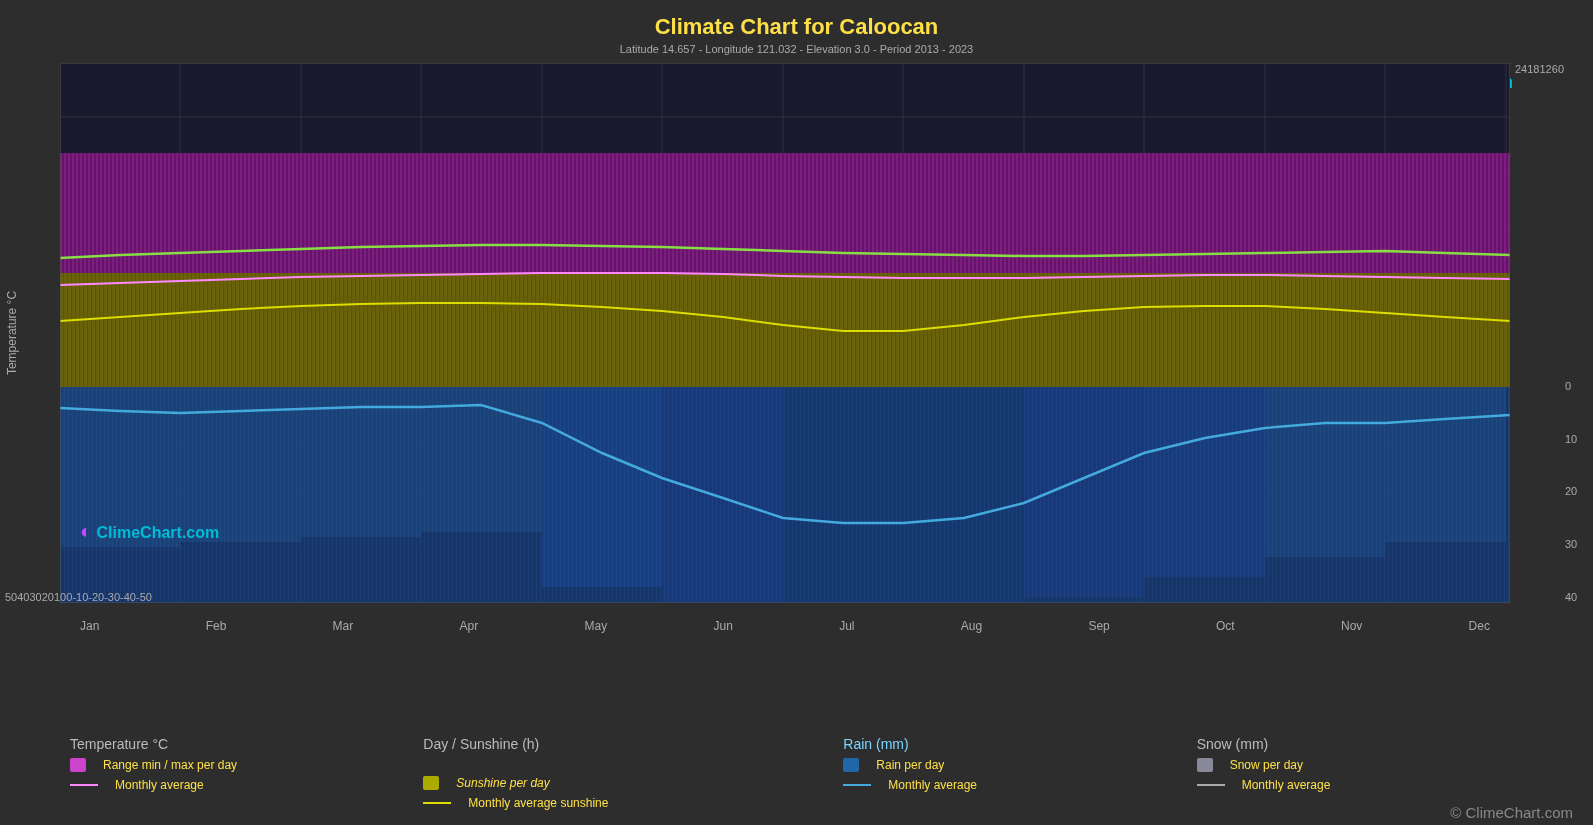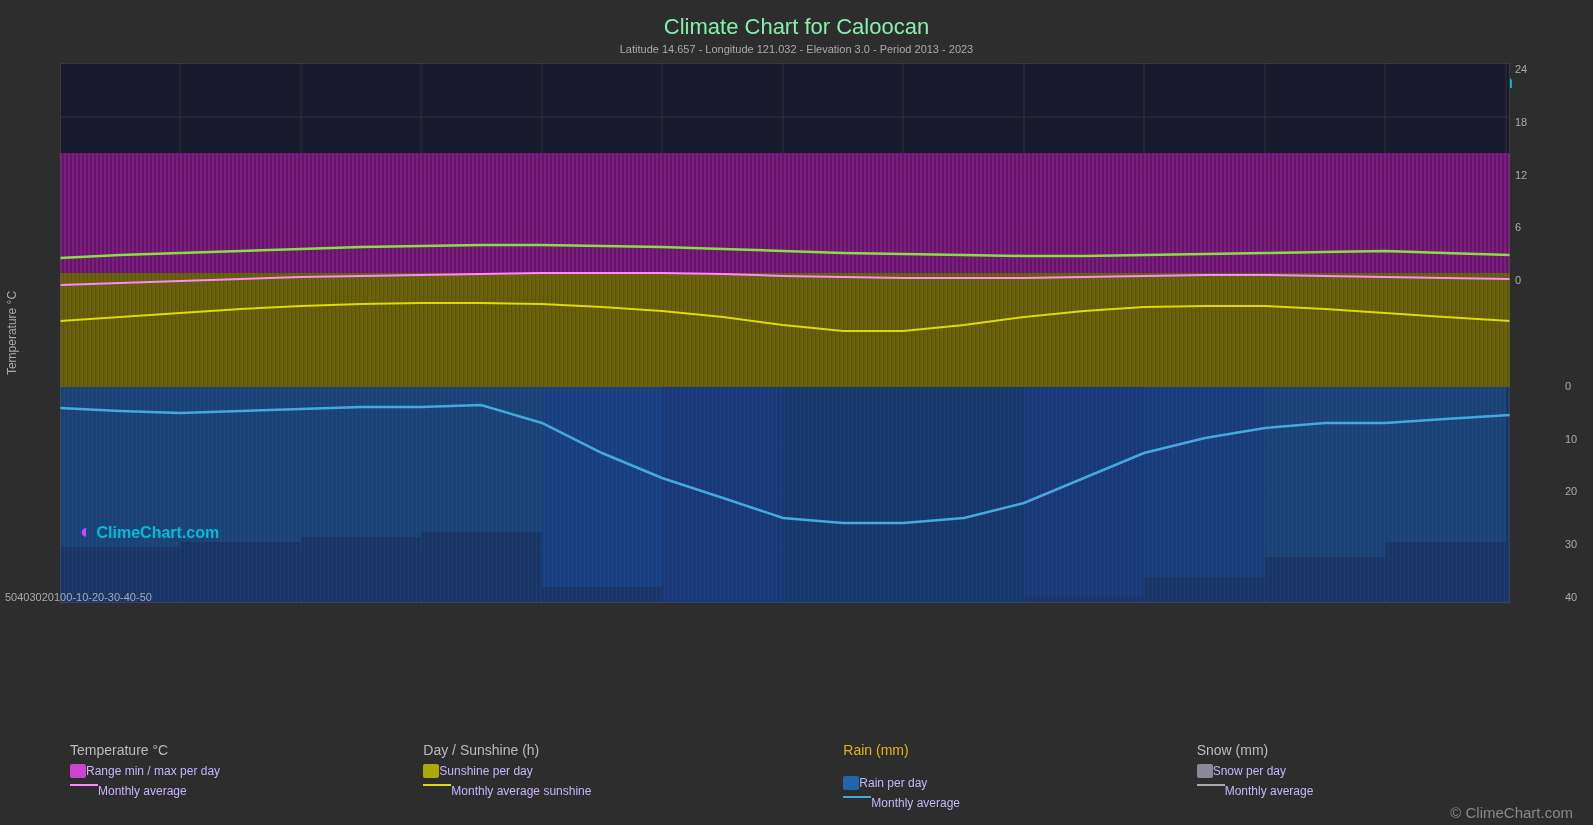--- a/index.html
+++ b/index.html
@@ -15,23 +15,23 @@
       width: 1593px;
       height: 825px;
       position: relative;
       background: #2d2d2d;
     }
     .header {
       text-align: center;
       padding-top: 14px;
     }
     .header h1 {
-      color: #86efac;
+      color: #fde047;
       font-size: 22px;
-      font-weight: normal;
+      font-weight: bold;
     }
     .header p {
       color: #aaa;
       font-size: 11px;
       margin-top: 3px;
     }
     .chart-area {
       position: relative;
       left: 60px;
       top: 8px;
@@ -55,21 +55,21 @@
       font-size: 11px;
       color: #aaa;
     }
     .y-axis-right {
       position: absolute;
       right: -55px;
       top: 0;
       width: 50px;
       height: 540px;
       display: flex;
-      flex-direction: column;
+      flex-direction: row;
       justify-content: space-between;
       align-items: flex-start;
       font-size: 11px;
       color: #aaa;
     }
     .y-axis-right2 {
       position: absolute;
       right: -115px;
       top: 0;
       width: 60px;
@@ -96,23 +96,24 @@
       position: absolute;
       left: -90px;
       top: 50%;
       transform: translateY(-50%) rotate(-90deg);
       font-size: 12px;
       color: #aaa;
       white-space: nowrap;
     }
     .legend-item {
       display: flex;
-      gap: 0;
+      align-items: center;
+      gap: 17px;
       font-size: 12px;
-      color: #c4b5fd;
+      color: #fde047;
     }
     .legend-swatch {
       width: 20px;
       height: 12px;
       border-radius: 2px;
       flex-shrink: 0;
     }
     .legend-line {
       width: 28px;
       height: 2px;
@@ -373,20 +374,34 @@
       <span style="color:transparent">.</span>
       <span>0</span>
       <span>10</span>
       <span>20</span>
       <span>30</span>
       <span>40</span>
     </div>
 
     <div class="y-label-left">Temperature °C</div>
 
+    <div class="x-axis">
+      <span>Jan</span>
+      <span>Feb</span>
+      <span>Mar</span>
+      <span>Apr</span>
+      <span>May</span>
+      <span>Jun</span>
+      <span>Jul</span>
+      <span>Aug</span>
+      <span>Sep</span>
+      <span>Oct</span>
+      <span>Nov</span>
+      <span>Dec</span>
+    </div>
 
     <div style="position:absolute; bottom:60px; left:20px; font-size:16px; color:#00bcd4; font-weight:bold;margin-top:44px;">
       <span style="color:#cc44ff; font-size:20px;">◐</span>
       <span style="color:#00bcd4;"> ClimeChart.com</span>
     </div>
   </div>
 
   <div style="position:absolute; bottom:15px; left:60px; width:1480px; display:flex; flex-direction:row;">
 
     <div style="flex:1; padding: 0 10px;">
@@ -396,32 +411,32 @@
         <span>Range min / max per day</span>
       </div>
       <div class="legend-item" style="margin-top:6px;">
         <div class="legend-line" style="background:#ff88ff;"></div>
         <span>Monthly average</span>
       </div>
     </div>
 
     <div style="flex:1.2; padding: 0 10px;">
       <div style="color:#bbb; font-size:14px; margin-bottom:6px;">Day / Sunshine (h)</div>
-      <div class="legend-item" style="margin-top:6px;">
+      <div class="legend-item" style="margin-top:24px;font-style:italic;">
         <div class="legend-swatch" style="background:#aaaa00; height:14px; width:16px;"></div>
         <span>Sunshine per day</span>
       </div>
       <div class="legend-item" style="margin-top:6px;">
         <div class="legend-line" style="background:#dddd00;"></div>
         <span>Monthly average sunshine</span>
       </div>
     </div>
 
     <div style="flex:1; padding: 0 10px;">
-      <div style="color:#eab308; font-size:14px; margin-bottom:18px;">Rain (mm)</div>
+      <div style="color:#7dd3fc; font-size:14px; margin-bottom:6px;">Rain (mm)</div>
       <div class="legend-item">
         <div class="legend-swatch" style="background:#2266aa; height:14px; width:16px;"></div>
         <span>Rain per day</span>
       </div>
       <div class="legend-item" style="margin-top:6px;">
         <div class="legend-line" style="background:#44aadd;"></div>
         <span>Monthly average</span>
       </div>
     </div>
 

